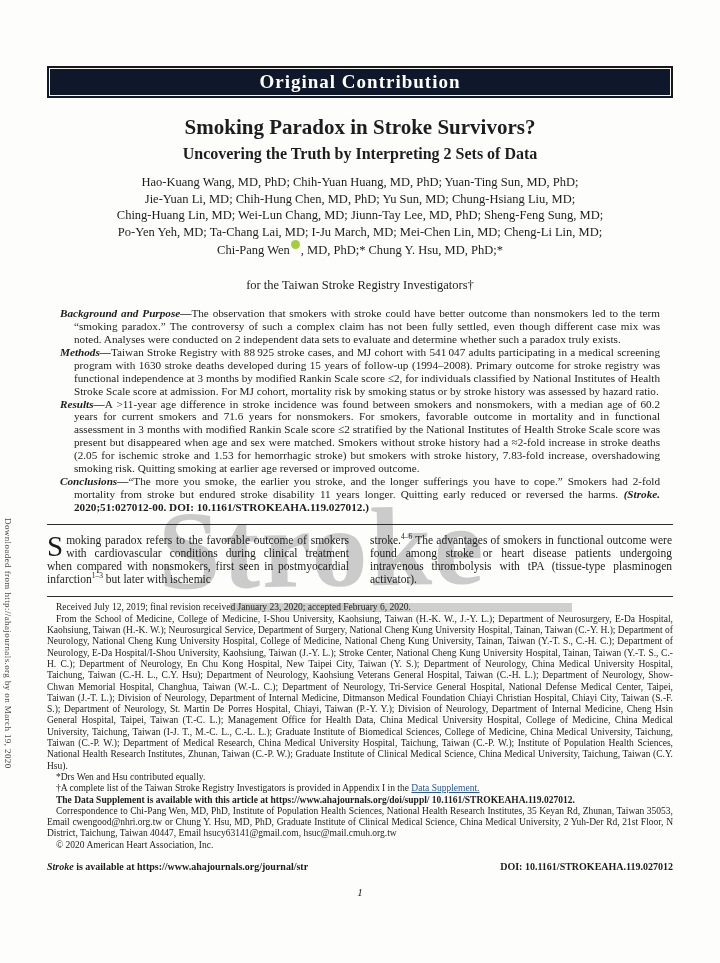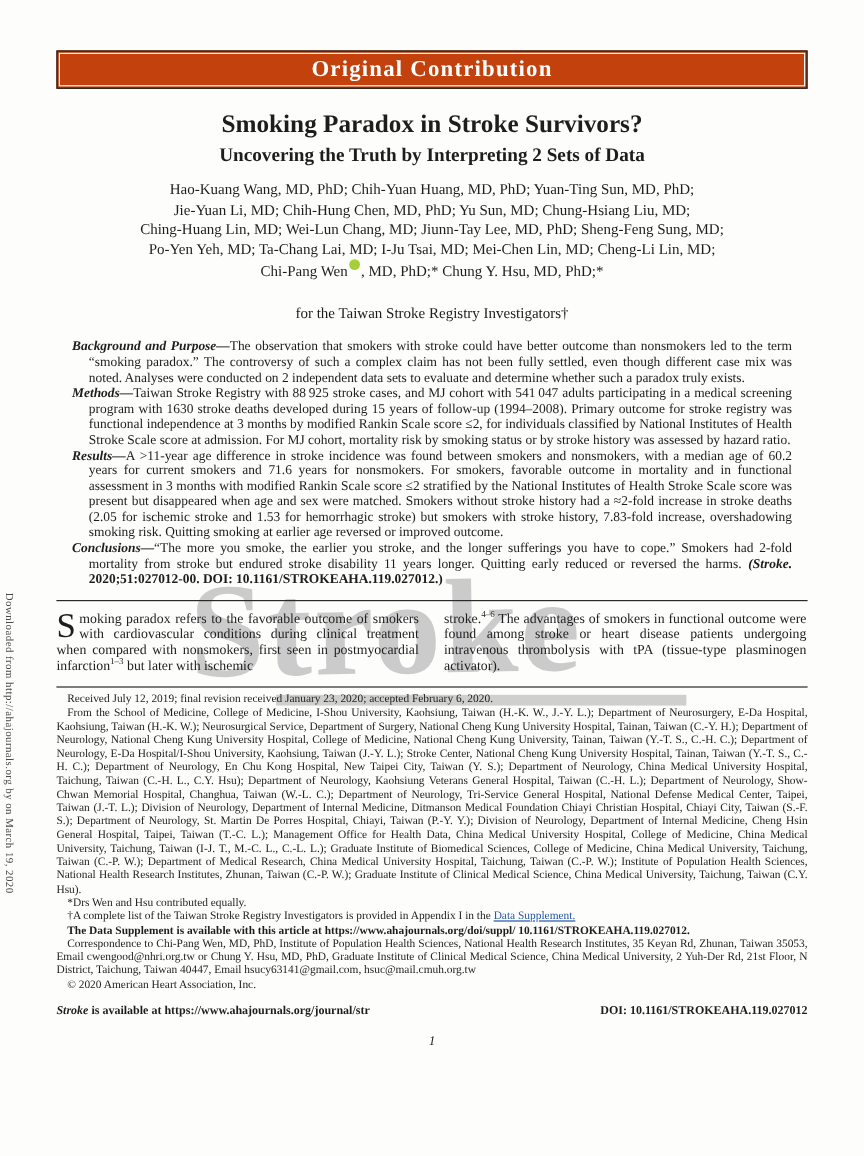--- a/index.html
+++ b/index.html
@@ -25,21 +25,21 @@
     transform:rotate(-1deg);
   }
   .watermark-bar{
     position:absolute;left:230px;top:537px;width:342px;height:9px;
     background:rgba(0,0,0,.18);z-index:0;pointer-events:none;
   }
 
   .main{position:relative;width:626px;margin:0 auto;z-index:2;}
 
   .banner{
-    margin-top:42px;height:30px;background:#c2410c;border:1px solid #181818;
+    margin-top:66px;height:30px;background:#0f172a;border:1px solid #181818;
     outline:1px solid #f5f5f5;outline-offset:-3px;
     display:flex;align-items:center;justify-content:center;
   }
   .banner span{
     color:#fff;font-weight:bold;font-size:19px;letter-spacing:1px;
   }
 
   .title{margin-top:17px;text-align:center;font-weight:bold;font-size:21px;}
   .subtitle{margin-top:5px;text-align:center;font-weight:bold;font-size:16px;}
 
@@ -96,21 +96,21 @@
       <span>Original Contribution</span>
     </div>
 
     <div class="title">Smoking Paradox in Stroke Survivors?</div>
     <div class="subtitle">Uncovering the Truth by Interpreting 2 Sets of Data</div>
 
     <div class="authors">
       <div>Hao-Kuang Wang, MD, PhD; Chih-Yuan Huang, MD, PhD; Yuan-Ting Sun, MD, PhD;</div>
       <div>Jie-Yuan Li, MD; Chih-Hung Chen, MD, PhD; Yu Sun, MD; Chung-Hsiang Liu, MD;</div>
       <div>Ching-Huang Lin, MD; Wei-Lun Chang, MD; Jiunn-Tay Lee, MD, PhD; Sheng-Feng Sung, MD;</div>
-      <div>Po-Yen Yeh, MD; Ta-Chang Lai, MD; I-Ju Tsai, MD; Mei-Chen Lin, MD; Cheng-Li Lin, MD;</div>
+      <div>Po-Yen Yeh, MD; Ta-Chang Lai, MD; I-Ju March, MD; Mei-Chen Lin, MD; Cheng-Li Lin, MD;</div>
       <div><span>Chi-Pang Wen</span><span class="orcid"></span><span>, MD, PhD;* Chung Y. Hsu, MD, PhD;*</span></div>
       <div class="group-line">for the Taiwan Stroke Registry Investigators†</div>
     </div>
 
     <div class="abstract">
       <p><span class="ab-label">Background and Purpose—</span><span>The observation that smokers with stroke could have better outcome than nonsmokers led to the term “smoking paradox.” The controversy of such a complex claim has not been fully settled, even though different case mix was noted. Analyses were conducted on 2 independent data sets to evaluate and determine whether such a paradox truly exists.</span></p>
       <p><span class="ab-label">Methods—</span><span>Taiwan Stroke Registry with 88 925 stroke cases, and MJ cohort with 541 047 adults participating in a medical screening program with 1630 stroke deaths developed during 15 years of follow-up (1994–2008). Primary outcome for stroke registry was functional independence at 3 months by modified Rankin Scale score ≤2, for individuals classified by National Institutes of Health Stroke Scale score at admission. For MJ cohort, mortality risk by smoking status or by stroke history was assessed by hazard ratio.</span></p>
       <p><span class="ab-label">Results—</span><span>A &gt;11-year age difference in stroke incidence was found between smokers and nonsmokers, with a median age of 60.2 years for current smokers and 71.6 years for nonsmokers. For smokers, favorable outcome in mortality and in functional assessment in 3 months with modified Rankin Scale score ≤2 stratified by the National Institutes of Health Stroke Scale score was present but disappeared when age and sex were matched. Smokers without stroke history had a ≈2-fold increase in stroke deaths (2.05 for ischemic stroke and 1.53 for hemorrhagic stroke) but smokers with stroke history, 7.83-fold increase, overshadowing smoking risk. Quitting smoking at earlier age reversed or improved outcome.</span></p>
       <p><span class="ab-label">Conclusions—</span><span>“The more you smoke, the earlier you stroke, and the longer sufferings you have to cope.” Smokers had 2-fold mortality from stroke but endured stroke disability 11 years longer. Quitting early reduced or reversed the harms. </span><span class="ab-cite"><span class="it">(Stroke.</span><span> 2020;51:027012-00. DOI: 10.1161/STROKEAHA.119.027012.)</span></span></p>
     </div>

